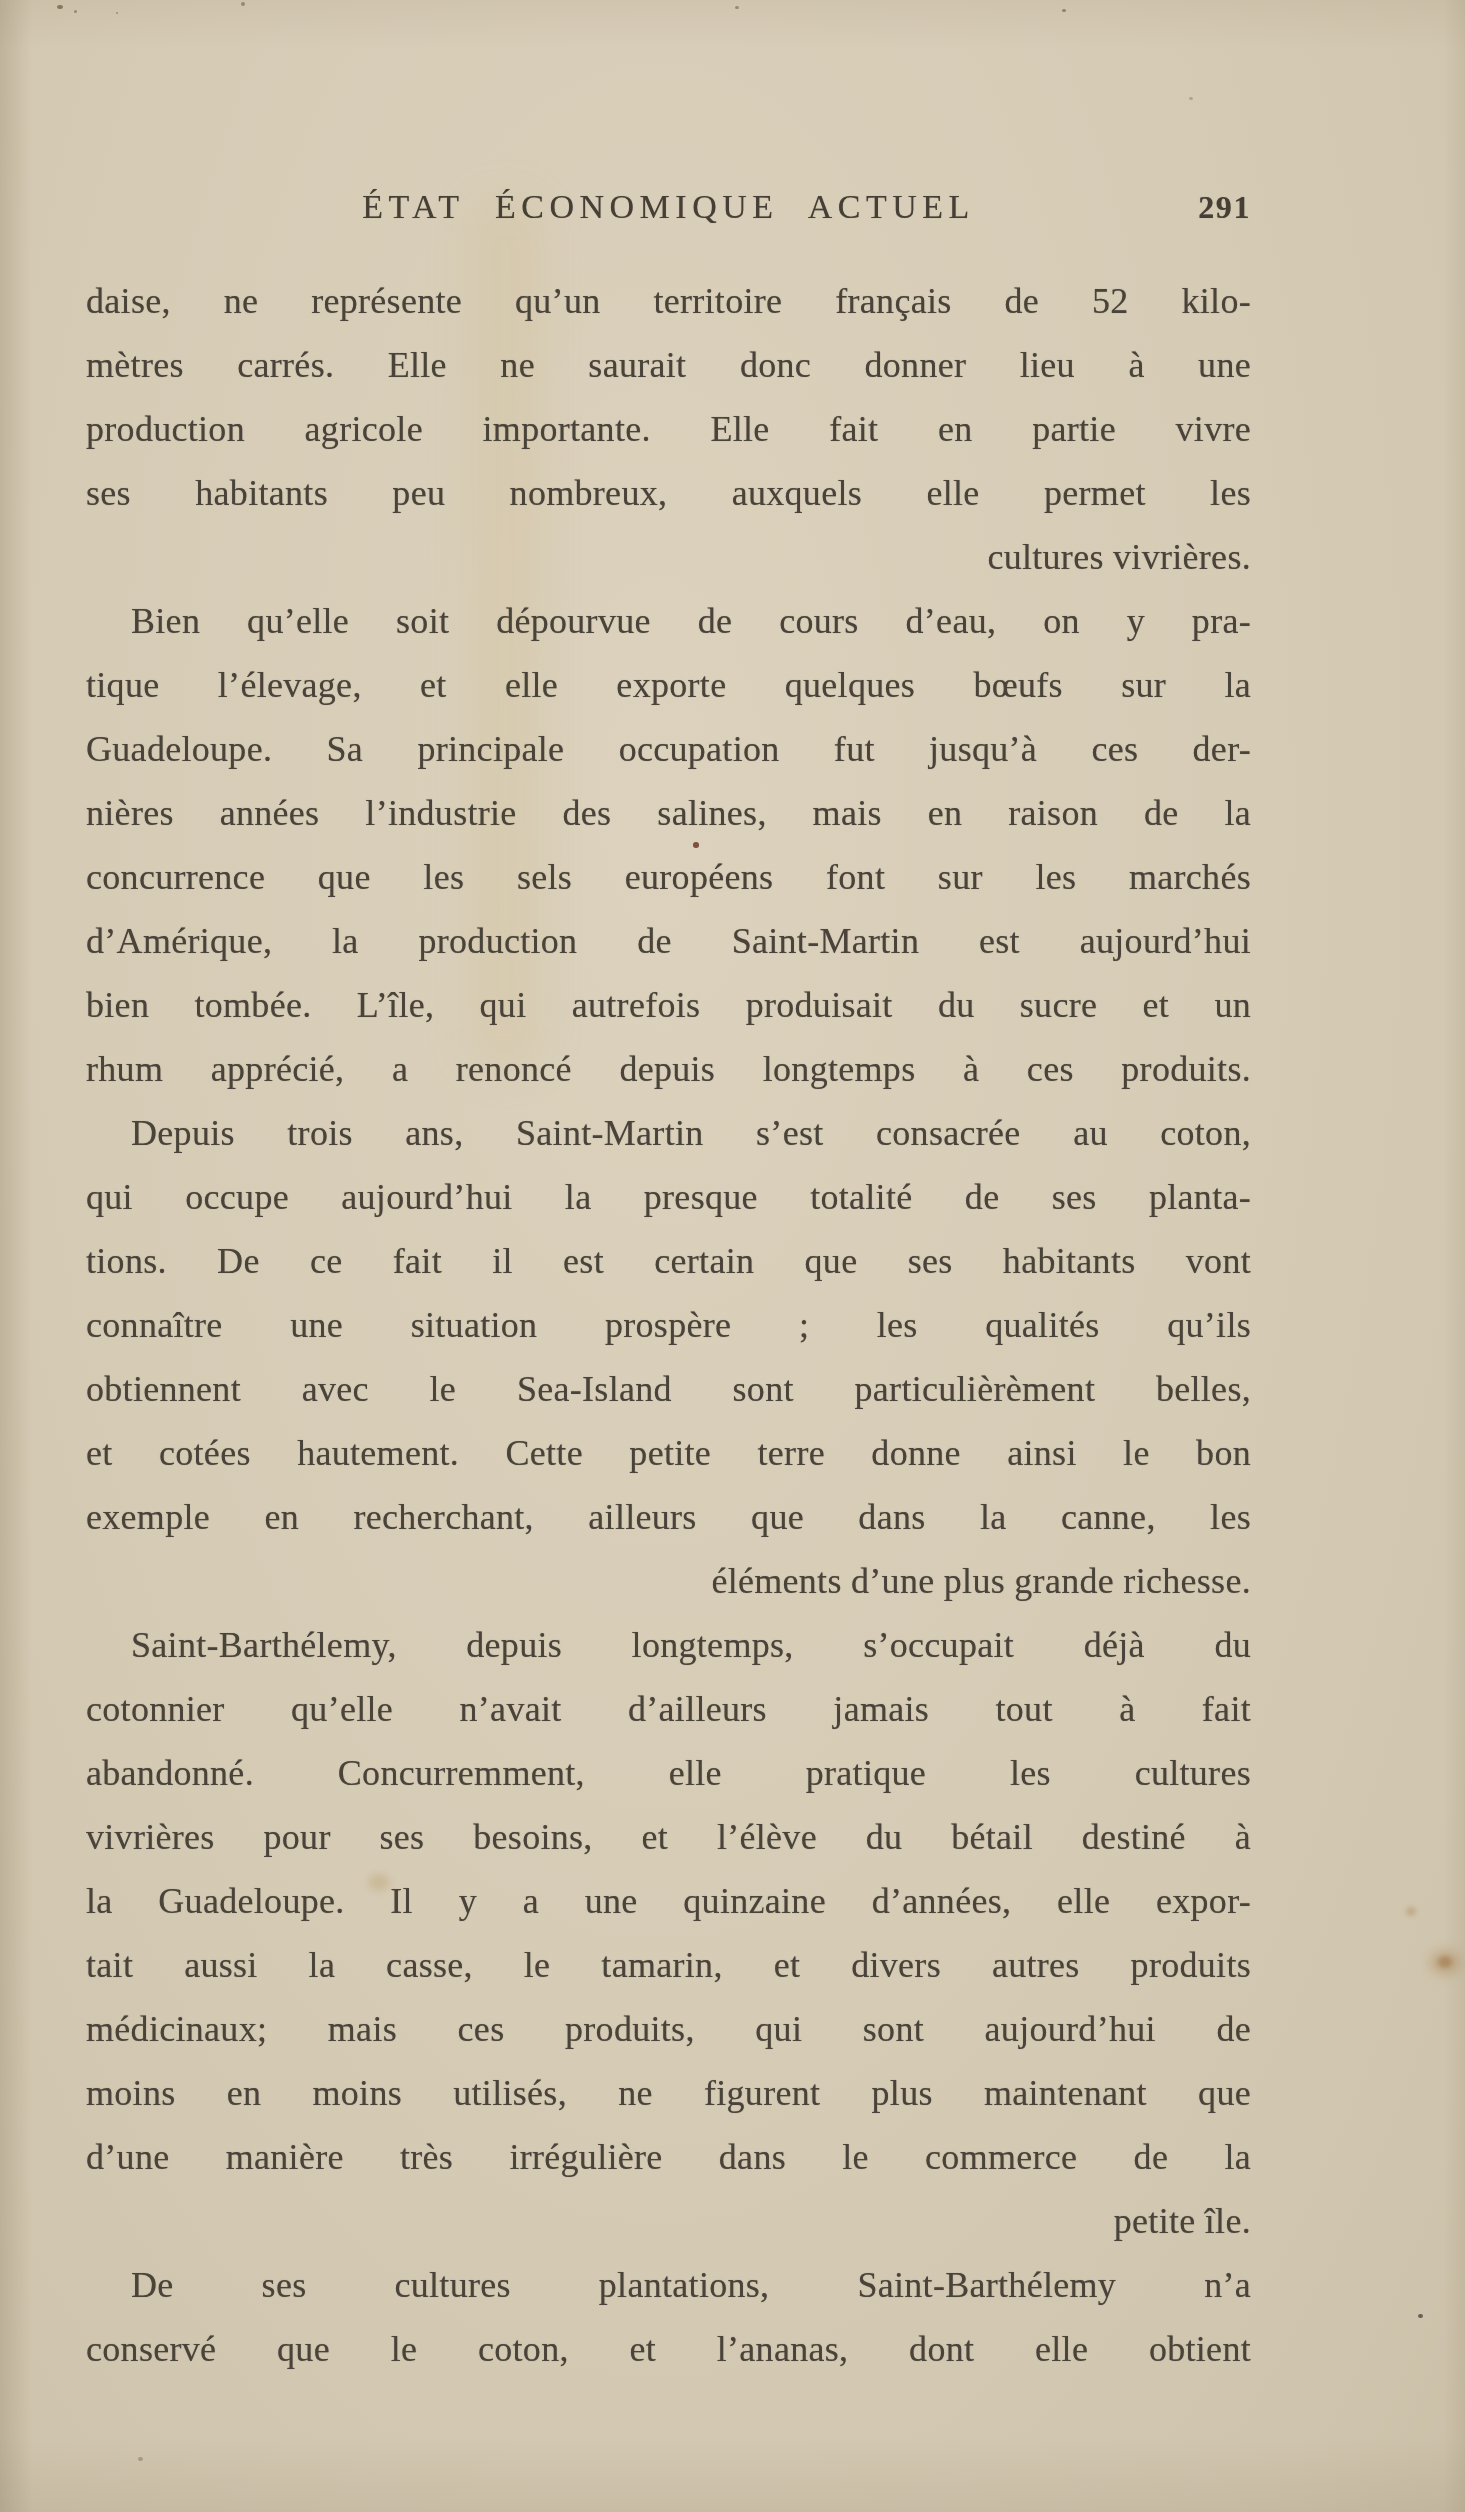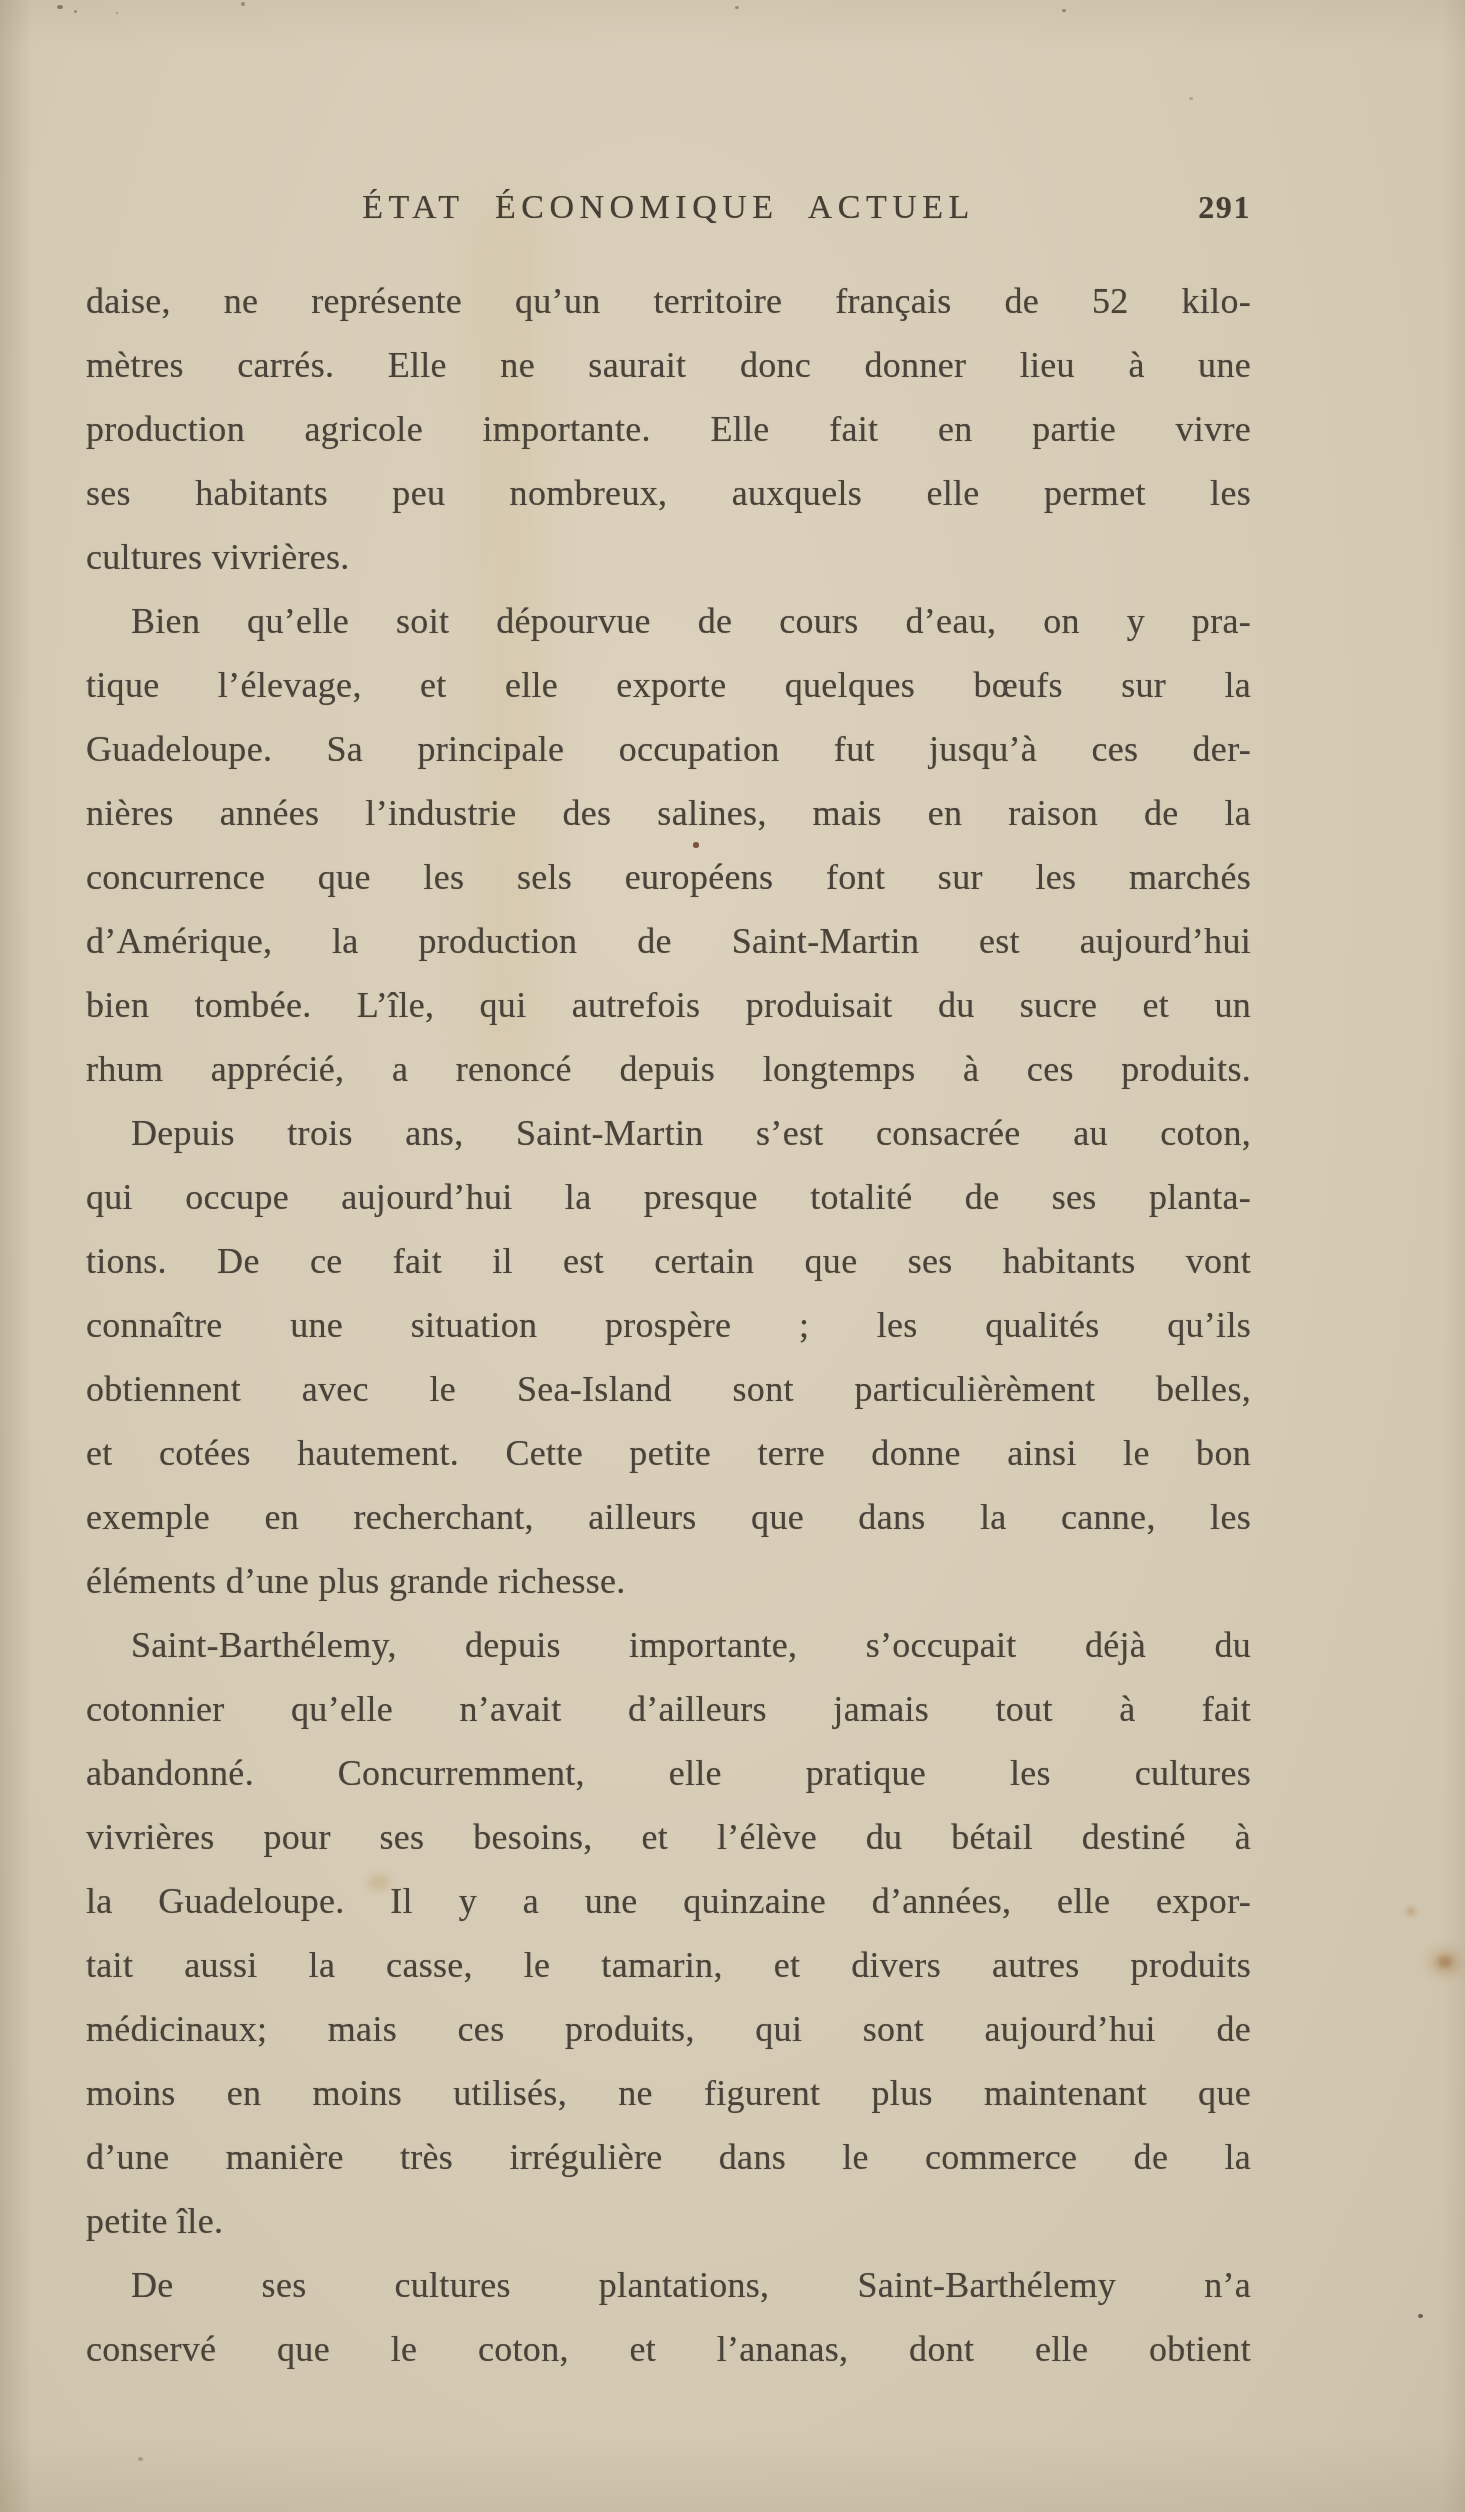--- a/index.html
+++ b/index.html
@@ -42,21 +42,21 @@
   .text-block{
     position:absolute;left:86px;top:269px;width:1165px;
     color:#49433a;font-size:36px;letter-spacing:0.3px;
     text-shadow:0 0 0.9px rgba(73,67,58,.5);
   }
   .line{
     height:64px;line-height:64px;
     text-align:justify;overflow:hidden;white-space:normal;
   }
   .line::after{content:"";display:inline-block;width:100%;height:0;}
-  .line.flush{text-align:left;}
+  .line.flush{text-align:right;}
   .line.flush::after{content:none;}
   .line.indent{text-indent:45px;}
   
   .speck{position:absolute;border-radius:50%;}
   .s1{left:57px;top:4.7px;width:5.5px;height:3.9px;background:rgba(92,78,62,.65);}
   .s2{left:74px;top:10.2px;width:3.1px;height:3.1px;background:rgba(92,78,62,.5);}
   .s3{left:116px;top:11.7px;width:2.3px;height:2.3px;background:rgba(92,78,62,.45);}
   .s4{left:241px;top:2.3px;width:3.9px;height:3.9px;background:rgba(92,78,62,.5);}
   .s5{left:735px;top:5.5px;width:3.9px;height:3.1px;background:rgba(92,78,62,.5);}
   .s6{left:1062px;top:8.6px;width:3.9px;height:3.9px;background:rgba(92,78,62,.55);}
@@ -95,21 +95,21 @@
     <div class="line">bien tombée. L’île, qui autrefois produisait du sucre et un</div>
     <div class="line">rhum apprécié, a renoncé depuis longtemps à ces produits.</div>
     <div class="line indent">Depuis trois ans, Saint-Martin s’est consacrée au coton,</div>
     <div class="line">qui occupe aujourd’hui la presque totalité de ses planta-</div>
     <div class="line">tions. De ce fait il est certain que ses habitants vont</div>
     <div class="line">connaître une situation prospère ; les qualités qu’ils</div>
     <div class="line">obtiennent avec le Sea-Island sont particulièrèment belles,</div>
     <div class="line">et cotées hautement. Cette petite terre donne ainsi le bon</div>
     <div class="line">exemple en recherchant, ailleurs que dans la canne, les</div>
     <div class="line flush">éléments d’une plus grande richesse.</div>
-    <div class="line indent">Saint-Barthélemy, depuis importante, s’occupait déjà du</div>
+    <div class="line indent">Saint-Barthélemy, depuis longtemps, s’occupait déjà du</div>
     <div class="line">cotonnier qu’elle n’avait d’ailleurs jamais tout à fait</div>
     <div class="line">abandonné. Concurremment, elle pratique les cultures</div>
     <div class="line">vivrières pour ses besoins, et l’élève du bétail destiné à</div>
     <div class="line">la Guadeloupe. Il y a une quinzaine d’années, elle expor-</div>
     <div class="line">tait aussi la casse, le tamarin, et divers autres produits</div>
     <div class="line">médicinaux; mais ces produits, qui sont aujourd’hui de</div>
     <div class="line">moins en moins utilisés, ne figurent plus maintenant que</div>
     <div class="line">d’une manière très irrégulière dans le commerce de la</div>
     <div class="line flush">petite île.</div>
     <div class="line indent">De ses cultures plantations, Saint-Barthélemy n’a</div>

